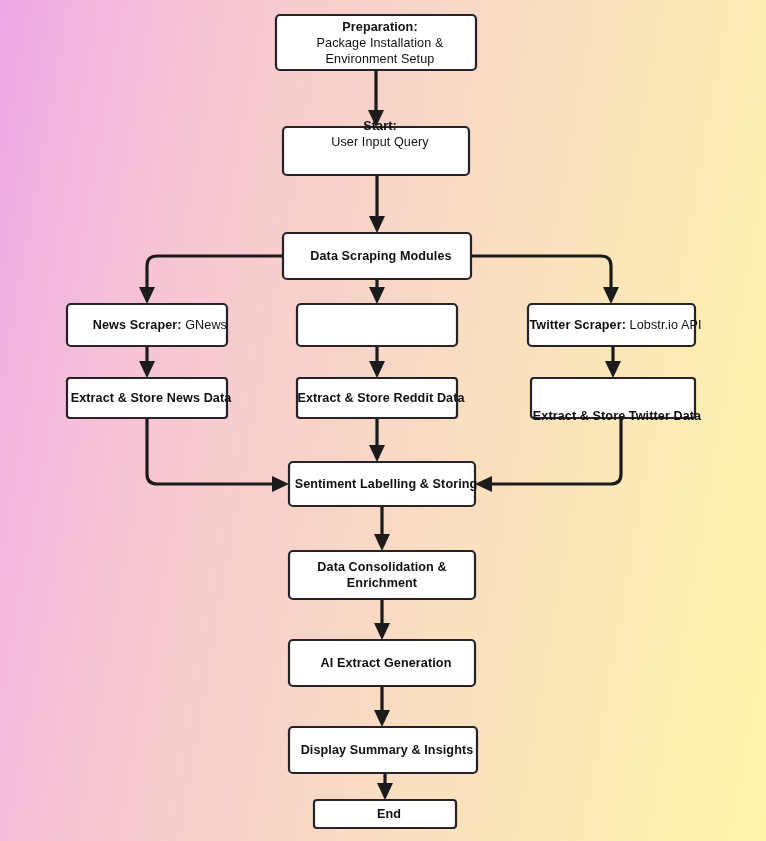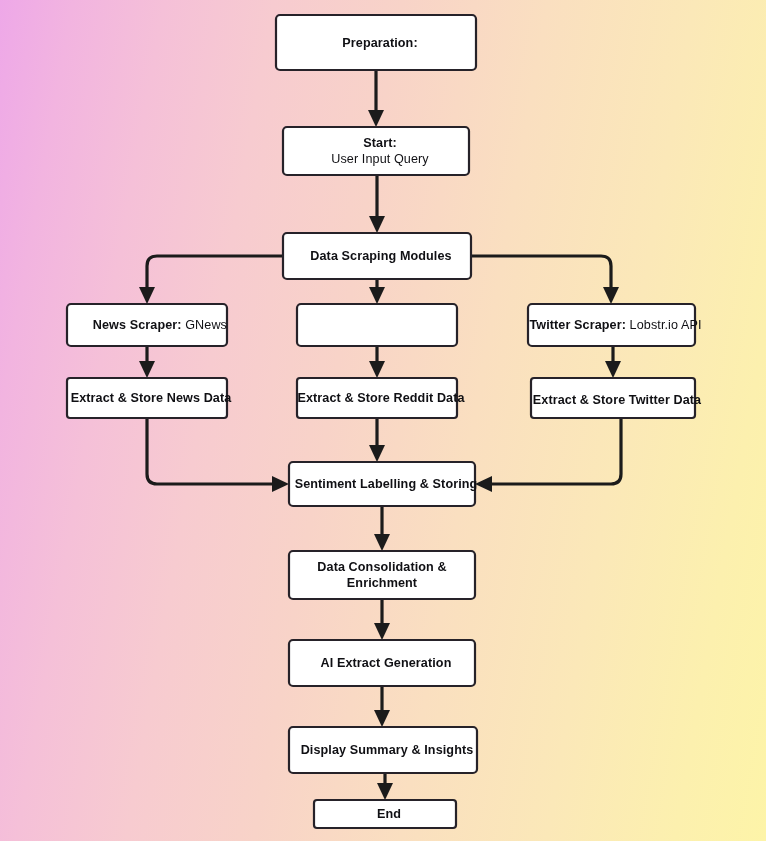--- a/index.html
+++ b/index.html
@@ -168,24 +168,24 @@
       <rect class="node-box" x="289" y="462" width="186" height="44" rx="4"></rect>
       <rect class="node-box" x="289" y="551" width="186" height="48" rx="4"></rect>
       <rect class="node-box" x="289" y="640" width="186" height="46" rx="4"></rect>
       <rect class="node-box" x="289" y="727" width="188" height="46" rx="4"></rect>
       <rect class="node-box" x="314" y="800" width="142" height="28" rx="3"></rect>
     </g>
 
   </svg>
 
   <div class="node-label wrap" style="left:276px; top:15px; width:200px; height:55px;">
-    <span><span class="bold">Preparation:</span><br></span>
-  </div>
-
-  <div class="node-label wrap" style="left:283px; top:127px; width:186px; height:48px;">
+    <span><span class="bold">Preparation:</span><br><span class="reg">Package Installation &amp; Environment Setup</span></span>
+  </div>
+
+  <div class="node-label wrap" style="left:283px; top:110px; width:186px; height:48px;">
     <span><span class="bold">Start:</span><br><span class="reg">User Input Query</span></span>
   </div>
 
   <div class="node-label" style="left:283px; top:233px; width:188px; height:46px;">
     <span class="bold">Data Scraping Modules</span>
   </div>
 
   <div class="node-label" style="left:67px; top:304px; width:160px; height:42px;justify-content:flex-end;">
     <span><span class="bold">News Scraper:</span>&nbsp;<span class="reg">GNews</span></span>
   </div>
@@ -196,21 +196,21 @@
   </div>
 
   <div class="node-label" style="left:67px; top:378px; width:160px; height:40px;">
     <span class="bold">Extract &amp; Store News Data</span>
   </div>
 
   <div class="node-label" style="left:297px; top:378px; width:160px; height:40px;">
     <span class="bold">Extract &amp; Store Reddit Data</span>
   </div>
 
-  <div class="node-label" style="left:531px; top:380px; width:164px; height:40px;">
+  <div class="node-label" style="left:531px; top:396px; width:164px; height:40px;">
     <span class="bold">Extract &amp; Store Twitter Data</span>
   </div>
 
   <div class="node-label" style="left:289px; top:462px; width:186px; height:44px;border-radius:8px;">
     <span class="bold">Sentiment Labelling &amp; Storing</span>
   </div>
 
   <div class="node-label wrap" style="left:289px; top:551px; width:186px; height:48px; padding:0 14px;">
     <span class="bold">Data Consolidation &amp; Enrichment</span>
   </div>

